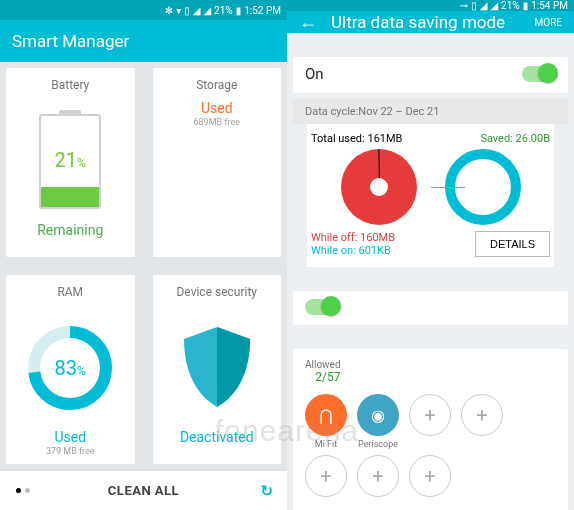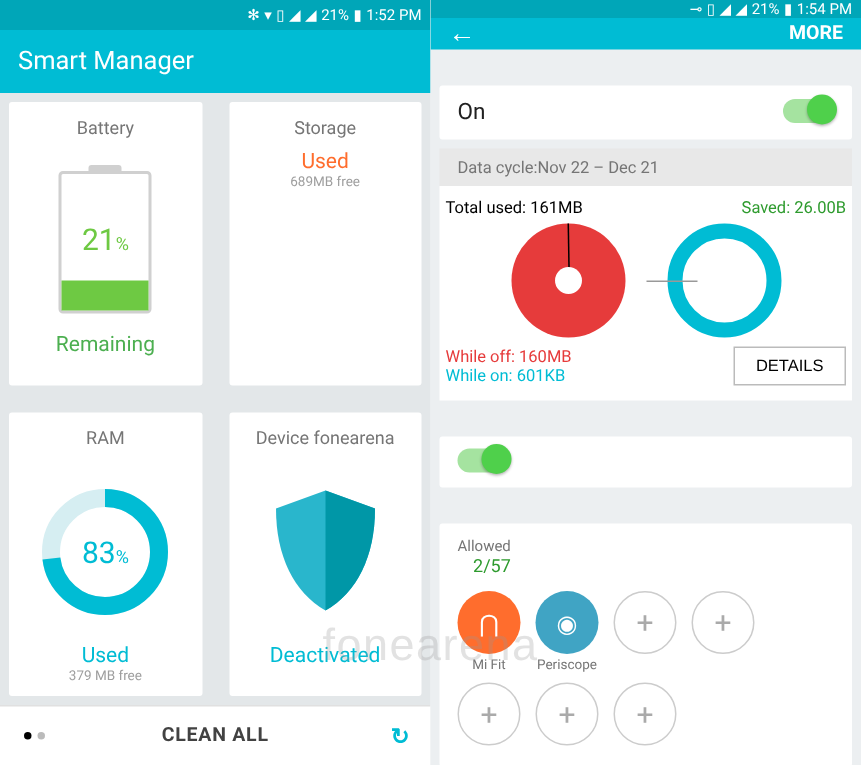--- a/index.html
+++ b/index.html
@@ -2,21 +2,21 @@
 <html><head>
 <meta charset="utf-8">
 <style>
 * { box-sizing: border-box; margin: 0; padding: 0; }
 body { font-family: Roboto, Arial, sans-serif; background: #f5f5f5; display: flex; width: 574px; height: 510px; overflow: hidden; }
 .screen { width: 287px; height: 510px; background: #eceff1; display: flex; flex-direction: column; position: relative; }
 .statusbar { height: 20px; background: #00a6b8; color: #fff; font-size: 10px; display: flex; align-items: center; justify-content: flex-end; padding: 0 6px; gap: 3px; }
 .statusbar .si { font-size: 10px; }
 .appbar { height: 42px; background: #00bcd4; color: #fff; display: flex; align-items: center; padding: 0 12px; font-size: 17px; font-weight: 400; }
 .appbar .back { margin-right: 14px; font-size: 18px; }
-.appbar .more { margin-left: auto; font-size: 13px; font-weight: 700; }
+.appbar .more { margin-left: auto; font-size: 10px; font-weight: 400; }
 .grid { flex: 1; display: grid; grid-template-columns: 1fr 1fr; grid-template-rows: 1fr 1fr; gap: 18px; padding: 6px; background: #e3e7e9; }
 .card { background: #fff; border-radius: 2px; display: flex; flex-direction: column; align-items: center; padding: 10px 6px 8px; }
 .card-title { color: #757575; font-size: 12px; margin-bottom: 8px; }
 .card-main { flex: 1; display: flex; align-items: center; justify-content: center; width: 100%; }
 .card-footer { font-size: 14px; }
 .card-footer.green { color: #4caf50; }
 .card-footer.orange { color: #ff6d2d; }
 .card-footer.blue { color: #00bcd4; }
 .card-sub { color: #9e9e9e; font-size: 9px; margin-top: 1px; }
 .battery-shell { width: 62px; height: 95px; border: 2px solid #d0d0d0; border-radius: 3px; position: relative; display: flex; align-items: flex-end; justify-content: center; }
@@ -41,21 +41,21 @@
 
 .section { background: #fff; margin: 24px 6px 0; border-radius: 2px; padding: 10px 12px 10px; position: relative; }
 .section.tight { padding: 8px 12px 10px; }
 .row { display: flex; align-items: center; justify-content: space-between; }
 .section-title { font-size: 15px; color: #212121; }
 .section-sub { font-size: 10px; color: #9e9e9e; margin-top: 2px; line-height:1.3; }
 .toggle { width: 34px; height: 16px; border-radius: 10px; position: relative; }
 .toggle.on { background: #a5e3a0; }
 .toggle.on::after { content: ""; position: absolute; right: -2px; top: -3px; width: 20px; height: 20px; border-radius: 50%; background: #4fd04b; box-shadow: 0 1px 2px rgba(0,0,0,.3); }
 .cycle { background: #e8e8e8; font-size: 11px; color: #757575; padding: 6px 12px; margin: 6px 6px 0; }
-.usage { background: #fff; margin: 0 6px 0; padding: 8px 4px 10px; }
+.usage { background: #fff; margin: 0 20px 0; padding: 8px 4px 10px; }
 .usage-top { display: flex; justify-content: space-between; font-size: 11px; margin-bottom: 4px; }
 .usage-top .saved { color: #2e9b2e; }
 .usage-charts { display: flex; gap: 28px; align-items: center; justify-content: center; margin: 4px 0 6px; position:relative; }
 .usage-charts::after { content:""; position:absolute; top:50%; left:calc(50% - 0px); width:34px; height:1px; background:#999; }
 .pie { width: 76px; height: 76px; border-radius: 50%; position: relative; }
 .pie-red { background: #e63b3b; }
 .pie-red::after { content:""; position:absolute; top:50%; left:50%; width:18px; height:18px; background:#fff; border-radius:50%; transform:translate(-50%,-50%); }
 .pie-red::before { content:""; position:absolute; top:0; left:50%; width:1px; height:38px; background:#000; transform-origin: bottom; transform: rotate(-1deg); }
 .ring-blue { border: 10px solid #00bcd4; background: #fff; }
 .usage-bottom { display: flex; justify-content: space-between; align-items: flex-end; font-size: 11px; }
@@ -115,21 +115,21 @@
               <circle cx="46" cy="46" r="36" fill="none" stroke="#d6eef2" stroke-width="12"></circle>
               <circle cx="46" cy="46" r="36" fill="none" stroke="#00bcd4" stroke-width="12" stroke-dasharray="226" stroke-dashoffset="61"></circle>
             </svg>
           <div class="pct"><span>83</span><small>%</small></div>
         </div>
       </div>
       <div class="card-footer blue">Used</div>
       <div class="card-sub">379 MB free</div>
     </div>
     <div class="card">
-      <div class="card-title">Device fonearena</div>
+      <div class="card-title">Device security</div>
       <div class="card-main">
         <div class="shield">
           <svg width="74" height="86" viewBox="0 0 74 86">
               <path d="M37 2 L70 14 C70 46 58 70 37 82 C16 70 4 46 4 14 Z" fill="#29b6cc"></path>
               <path d="M37 2 L70 14 C70 46 58 70 37 82 Z" fill="#0097a7"></path>
             </svg>
         </div>
       </div>
       <div class="card-footer blue">Deactivated</div>
       <div class="card-sub">&nbsp;</div>
@@ -150,20 +150,21 @@
     <span class="si">⊸</span>
     <span class="si">▯</span>
     <span class="si">◢</span>
     <span class="si">◢</span>
     <span class="si">21%</span>
     <span class="si">▮</span>
     <span class="si">1:54 PM</span>
   </div>
   <div class="appbar">
     <span class="back">←</span>
+    <span>Ultra data saving mode</span>
     <span class="more">MORE</span>
   </div>
 
   <div class="section tight">
     <div class="row">
       <span class="section-title">On</span>
       <div class="toggle on"></div>
     </div>
   </div>
 

